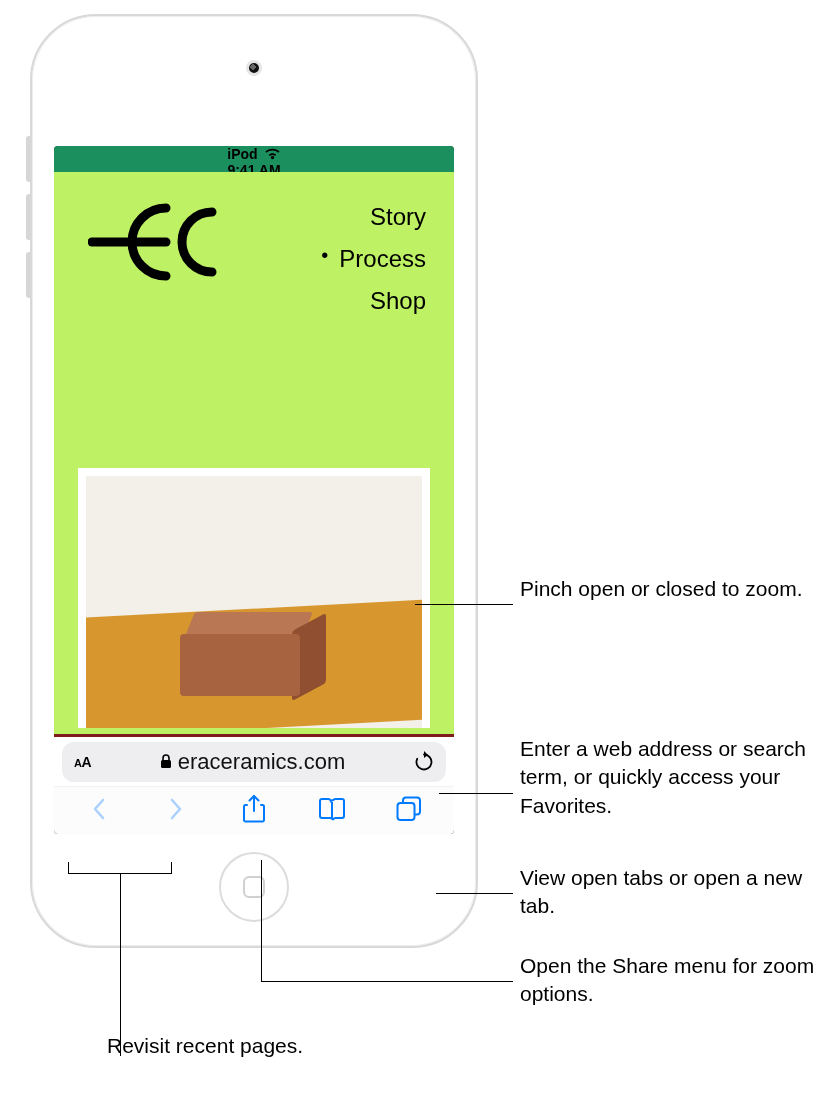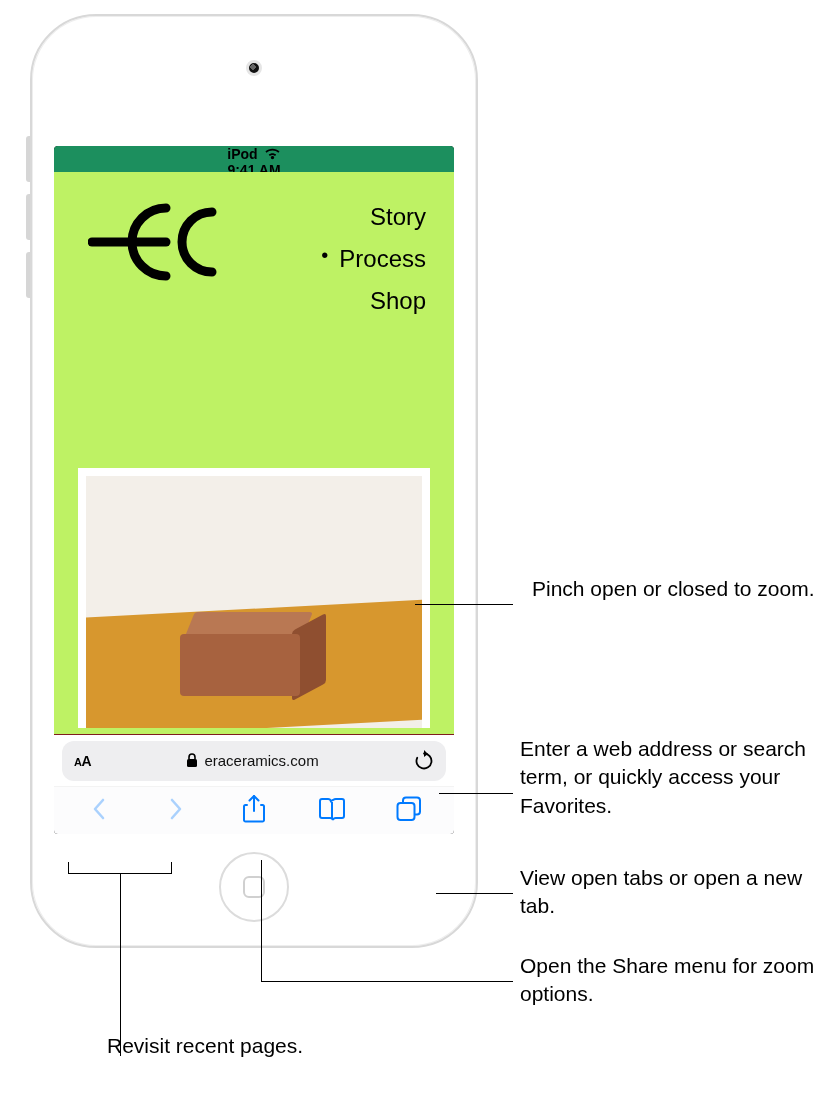--- a/index.html
+++ b/index.html
@@ -184,38 +184,38 @@
   }
 
   
   .address-bar {
     height: 52px;
     background: #fff;
     display: flex;
     align-items: center;
     padding: 0 8px;
     gap: 0;
-    border-top: 1px solid #7f1d1d;
+    border-top: 3px solid #7f1d1d;
   }
   .pill {
     flex: 1;
     height: 40px;
     background: #eeeef0;
     border-radius: 12px;
     display: flex;
     align-items: center;
     padding: 0 12px;
     gap: 10px;
   }
   .pill .aa { font-weight: 600; font-size: 14px; letter-spacing: -0.5px; }
   .pill .aa .small { font-size: 11px; }
   .pill .url {
     flex: 1;
     text-align: center;
-    font-size: 15px;
+    font-size: 22px;
     color: #111;
     display: flex;
     align-items: center;
     justify-content: center;
     gap: 6px;
   }
   .pill .lock svg, .pill .reload svg { display: block; }
 
   
   .toolbar {
@@ -365,21 +365,21 @@
     </div>
 
   </div>
 
   <div class="home-button">
       <div class="sq"></div>
     </div>
 </div>
 
 <div class="callout-line" style="left:415px; top:604px; width:98px;"></div>
-<div class="callout" style="left:532px; top:575px;">Pinch open or closed to zoom.</div>
+<div class="callout" style="left:520px; top:575px;">Pinch open or closed to zoom.</div>
 
 <div class="callout-line" style="left:439px; top:793px; width:74px;"></div>
 <div class="callout" style="left:520px; top:735px;">Enter a web address or search term, or quickly access your Favorites.</div>
 
 <div class="callout-line" style="left:436px; top:893px; width:77px;"></div>
 <div class="callout" style="left:520px; top:864px;">View open tabs or open a new tab.</div>
 
 <div class="callout-vline" style="left:261px; top:860px; height:122px;"></div>
 <div class="callout-line" style="left:261px; top:981px; width:252px;"></div>
 <div class="callout" style="left:520px; top:952px;">Open the Share menu for zoom options.</div>

